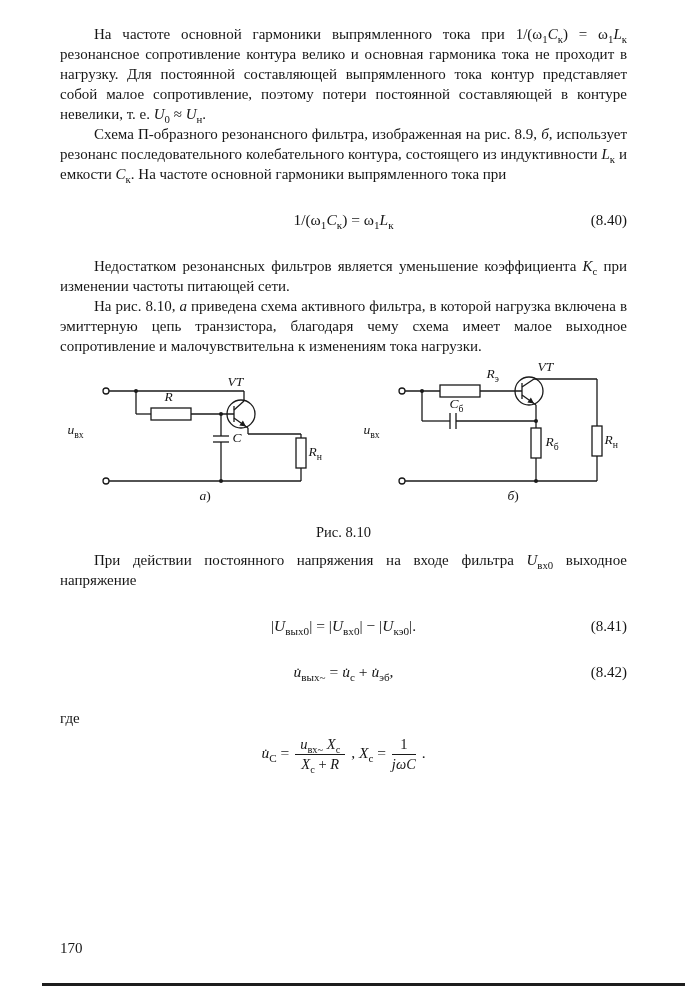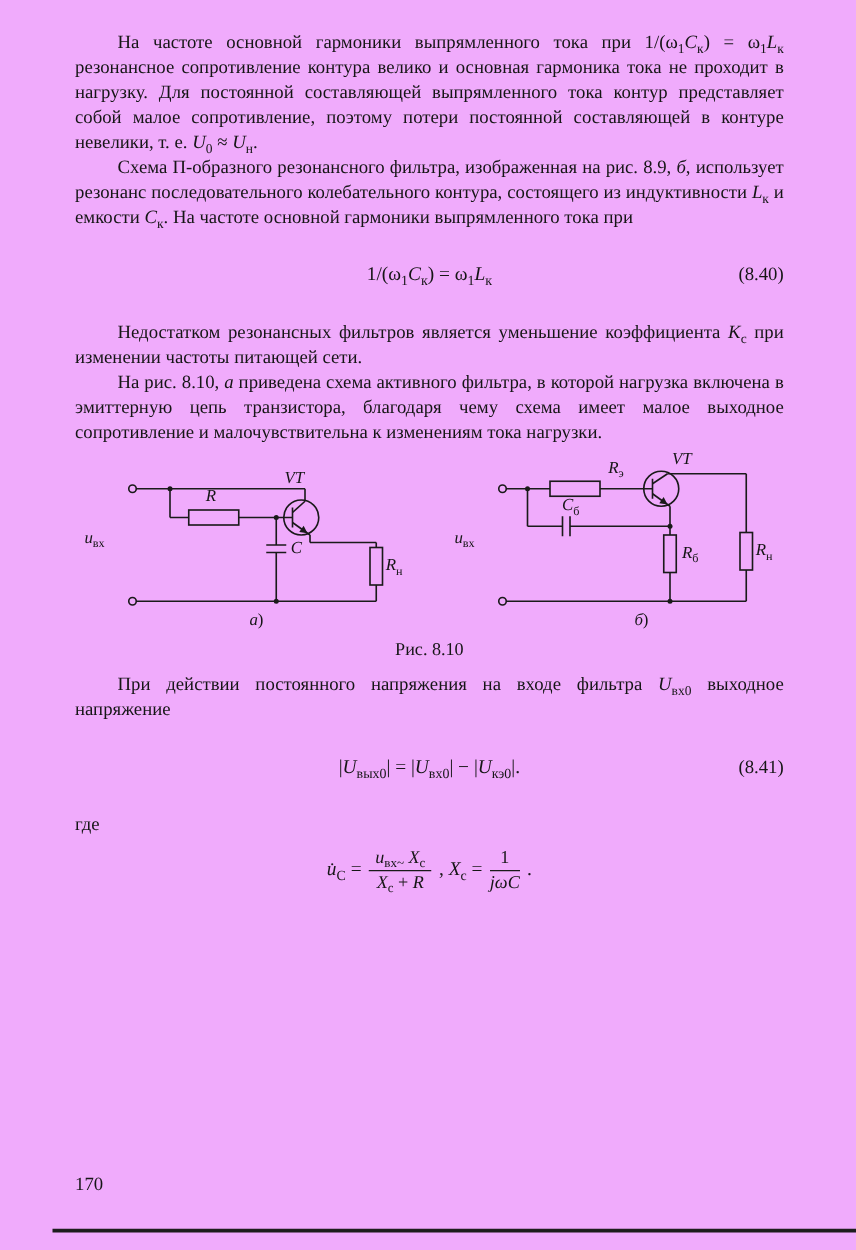--- a/index.html
+++ b/index.html
@@ -1,20 +1,20 @@
 <!DOCTYPE html>
 <html lang="ru"><head>
 <meta charset="utf-8">
 <style>
   html,body{margin:0;padding:0;background:#e8e8e6;}
   .page{
     position:relative;
     width:685px;height:1000px;
     margin:0 auto;
-    background:#f0abfc;
+    background:#ffffff;
     font-family:"Liberation Serif","DejaVu Serif",serif;
     color:#161616;
     overflow:hidden;
   }
   .content{
     position:absolute;
     left:60px;top:24px;width:567px;
     font-size:15px;line-height:20px;
   }
   .para{margin:0;text-align:justify;}
@@ -32,21 +32,21 @@
     font-size:15px;
   }
   .figure{margin:10px 0 8px 0;}
   .circuits{display:flex;justify-content:center;gap:36px;}
   .circuit{position:relative;width:260px;height:140px;}
   .clabel{
     position:absolute;
     font-size:13.5px;line-height:15px;
     white-space:nowrap;
   }
-  .figure-caption{text-align:center;font-size:14.5px;margin-top:4px;}
+  .figure-caption{text-align:center;font-size:14.5px;margin-top:16px;}
   .where{margin:5px 0 2px 0;}
   .eq-final{
     margin:8px 0 0 0;
     text-align:center;
     font-size:15.5px;
   }
   .frac{
     display:inline-block;vertical-align:middle;text-align:center;
     font-size:14.5px;line-height:17px;margin:0 2px;
   }
@@ -170,20 +170,24 @@
     </div>
 
     <p class="para indent">При действии постоянного напряжения на входе фильтра <i>U</i><sub>вх0</sub> выходное напряжение</p>
 
     <div class="equation">
       <span class="eq-body">|<i>U</i><sub>вых0</sub>| = |<i>U</i><sub>вх0</sub>| − |<i>U</i><sub>кэ0</sub>|.</span>
       <span class="eq-number">(8.41)</span>
     </div>
 
 
+    <div class="equation">
+      <span class="eq-body"><i>u̇</i><sub>вых~</sub> = <i>u̇</i><sub>c</sub> + <i>u̇</i><sub>эб</sub>,</span>
+      <span class="eq-number">(8.42)</span>
+    </div>
 
     <p class="para where">где</p>
 
     <div class="eq-final">
       <span><i>u̇</i><sub>C</sub> = </span><span class="frac"><span class="num"><i>u</i><sub>вх~</sub> <i>X</i><sub>c</sub></span><span class="den"><i>X</i><sub>c</sub> + <i>R</i></span></span><span> ,  <i>X</i><sub>c</sub> = </span><span class="frac"><span class="num">1</span><span class="den"><i>jωC</i></span></span><span> .</span>
     </div>
 
   </div>
 
   <div class="page-number">170</div>

